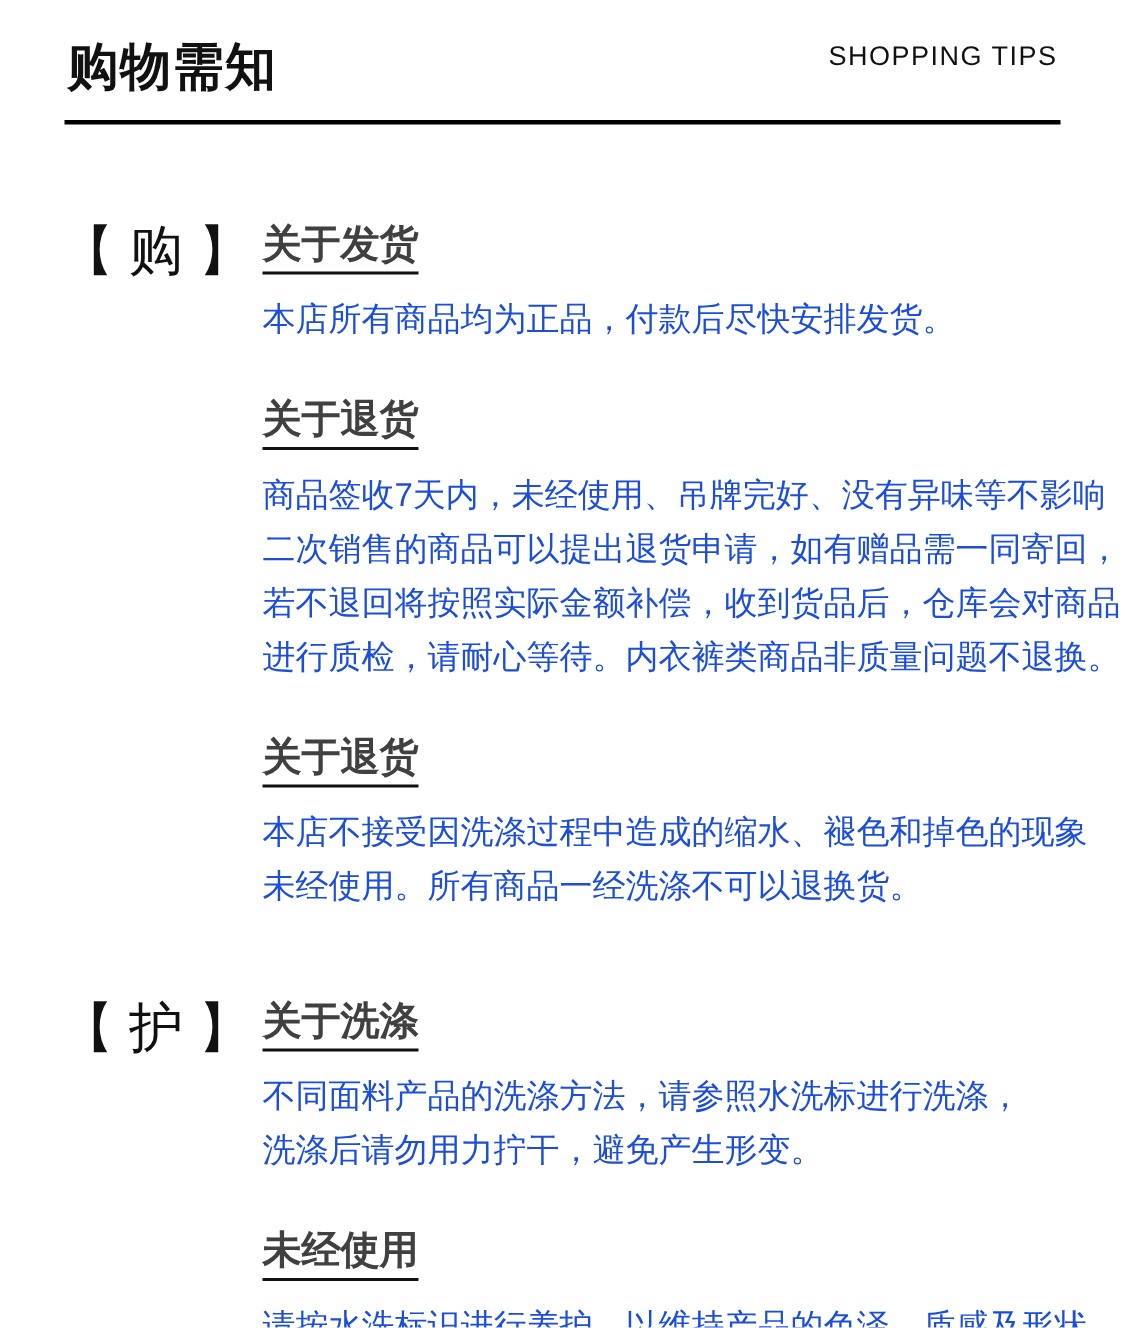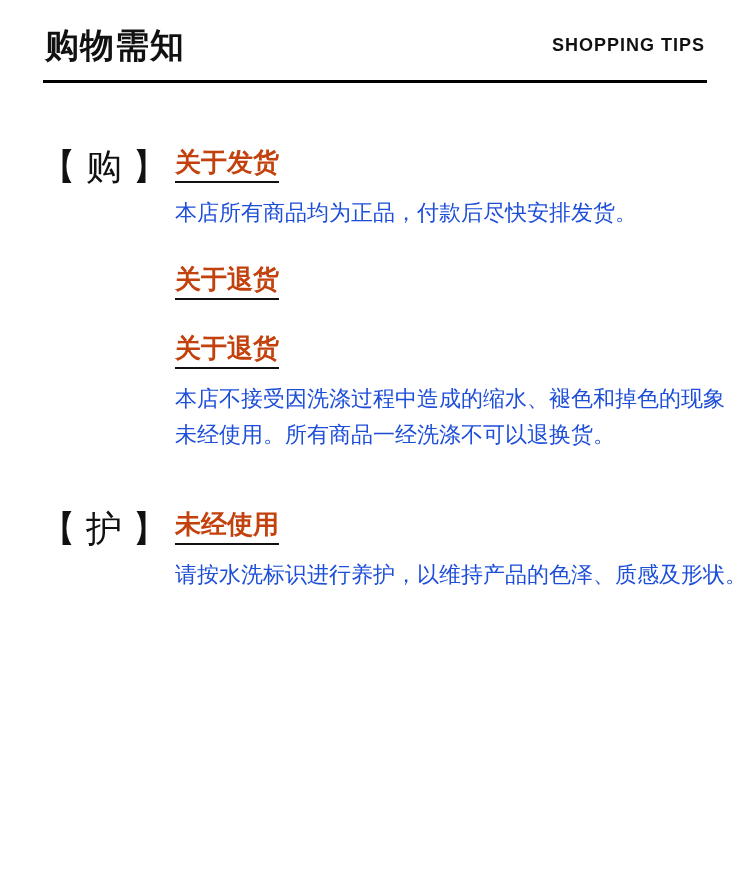--- a/index.html
+++ b/index.html
@@ -11,33 +11,33 @@
     font-family: "Liberation Sans", "DejaVu Sans", sans-serif;
     color: #111111;
   }
   .page { width: 750px; height: 885px; position: relative; }
 
   
   .header {
     margin: 28px 45px 0 45px;
     display: flex;
     justify-content: space-between;
-    align-items: center;
+    align-items: flex-start;
   }
   .header .title {
     font-size: 34px;
     font-weight: bold;
     letter-spacing: 1px;
     line-height: 1;
   }
   .header .subtitle {
     font-size: 18px;
     letter-spacing: 1px;
     line-height: 1;
-    font-weight: bold;
+    font-weight: normal;
   }
   .divider {
     margin: 18px 43px 0 43px;
     border: none;
     border-top: 3px solid #000000;
     height: 0;
   }
 
   
   .section {
@@ -59,21 +59,21 @@
   }
   .content { flex: 1 1 auto; min-width: 0; }
 
   .block { }
   .block + .block { margin-top: 35px; }
   .block-heading {
     display: inline-block;
     font-size: 26px;
     font-weight: bold;
     line-height: 1;
-    color: #c2410c;
+    color: #404040;
     padding-bottom: 6px;
     border-bottom: 2px solid #111111;
   }
   .block-body {
     margin-top: 12px;
     font-size: 22px;
     line-height: 36px;
     color: #1d4ed8;
     font-weight: normal;
   }
@@ -97,37 +97,50 @@
 
       <div class="block">
         <div class="block-heading">关于发货</div>
         <div class="block-body">
           <div class="line">本店所有商品均为正品，付款后尽快安排发货。</div>
         </div>
       </div>
 
       <div class="block">
         <div class="block-heading">关于退货</div>
+        <div class="block-body">
+          <div class="line">商品签收7天内，未经使用、吊牌完好、没有异味等不影响</div>
+          <div class="line">二次销售的商品可以提出退货申请，如有赠品需一同寄回，</div>
+          <div class="line">若不退回将按照实际金额补偿，收到货品后，仓库会对商品</div>
+          <div class="line">进行质检，请耐心等待。内衣裤类商品非质量问题不退换。</div>
+        </div>
       </div>
 
       <div class="block">
         <div class="block-heading">关于退货</div>
         <div class="block-body">
           <div class="line">本店不接受因洗涤过程中造成的缩水、褪色和掉色的现象</div>
           <div class="line">未经使用。所有商品一经洗涤不可以退换货。</div>
         </div>
       </div>
 
     </div>
   </div>
 
   <div class="section section-2">
     <div class="bracket">【 护 】</div>
     <div class="content">
 
+      <div class="block">
+        <div class="block-heading">关于洗涤</div>
+        <div class="block-body">
+          <div class="line">不同面料产品的洗涤方法，请参照水洗标进行洗涤，</div>
+          <div class="line">洗涤后请勿用力拧干，避免产生形变。</div>
+        </div>
+      </div>
 
       <div class="block">
         <div class="block-heading">未经使用</div>
         <div class="block-body">
           <div class="line">请按水洗标识进行养护，以维持产品的色泽、质感及形状。</div>
         </div>
       </div>
 
     </div>
   </div>

